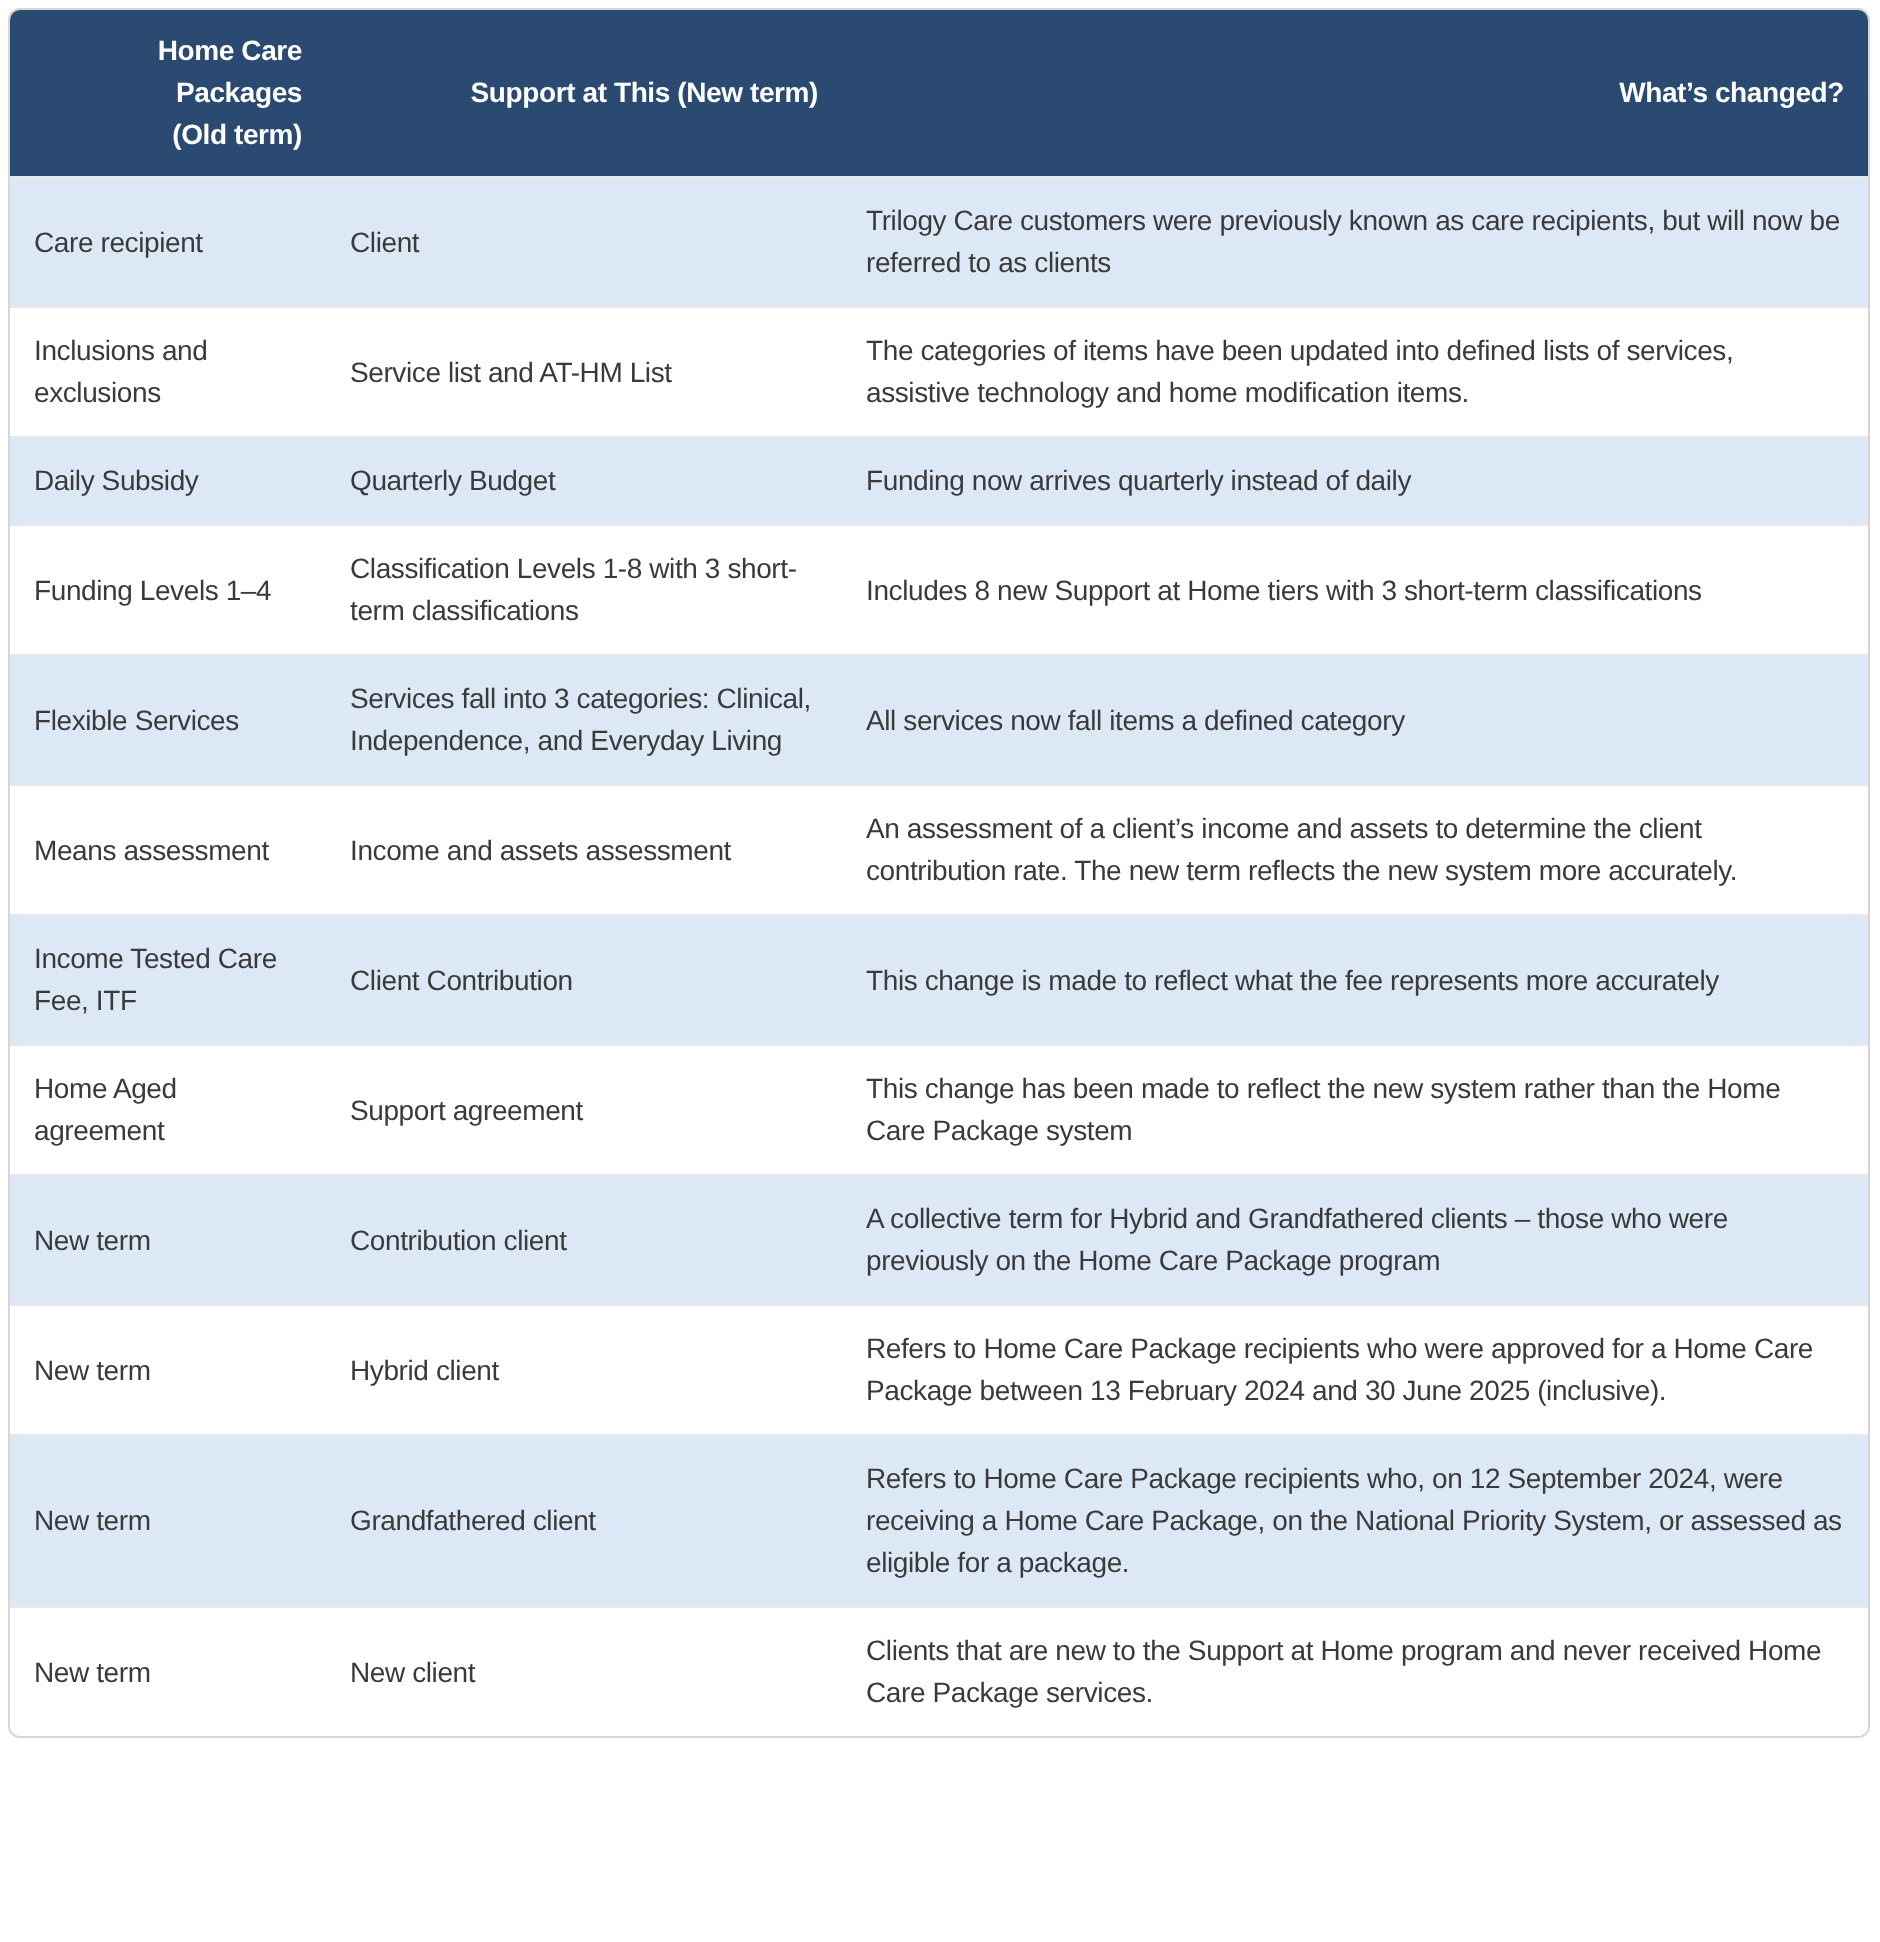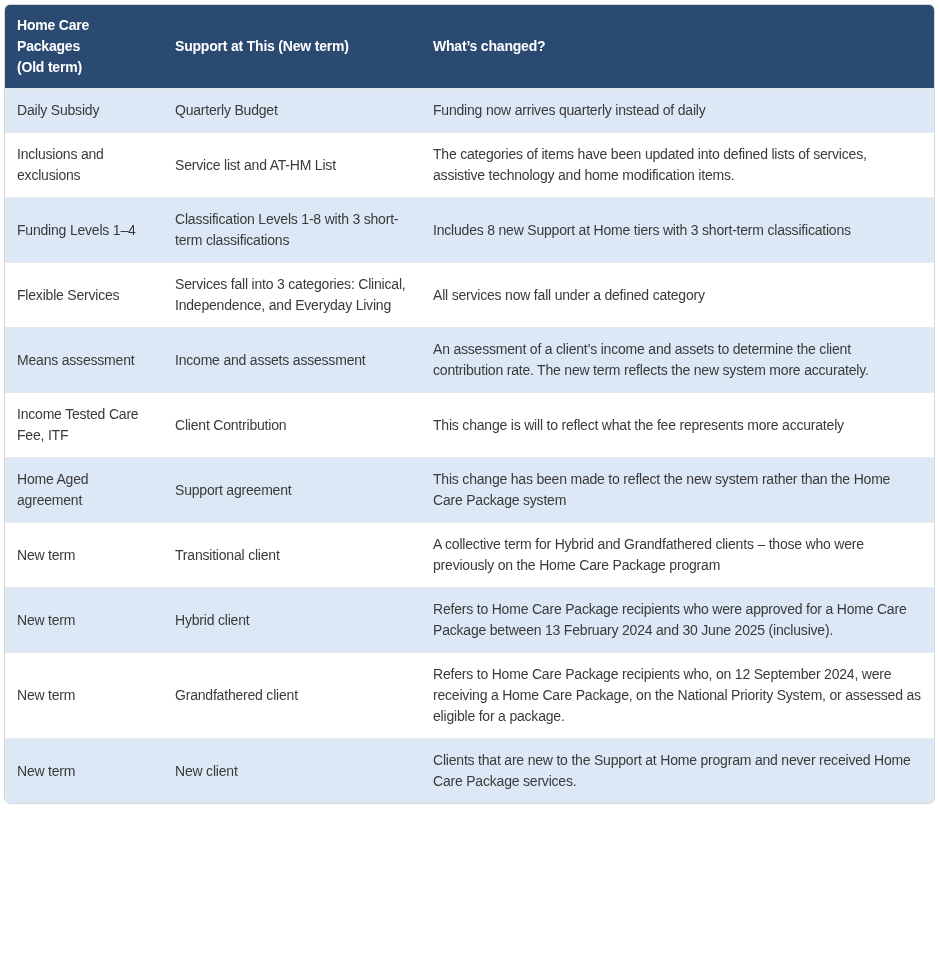--- a/index.html
+++ b/index.html
@@ -34,21 +34,21 @@
     border-collapse: collapse;
     table-layout: fixed;
     font-size: 14px;
     letter-spacing: -0.2px;
     color: var(--body-text);
   }
   thead th {
     background: var(--header-bg);
     color: var(--header-text);
     font-weight: 700;
-    text-align: left;
+    text-align: right;
     padding: 10px 12px;
     line-height: 21px;
     vertical-align: middle;
   }
   th.col-old { white-space: pre-line; }
   tbody tr {
     background: var(--row-bg);
     border-top: 1px solid var(--divider);
   }
   tbody tr:nth-child(odd) { background: var(--row-alt-bg); }
@@ -72,57 +72,62 @@
       <thead>
         <tr>
           <th class="col-old">Home Care Packages
 (Old term)</th>
           <th class="col-new">Support at This (New term)</th>
           <th class="col-changed">What’s changed?</th>
         </tr>
       </thead>
       <tbody>
           <tr>
-    <td>Daily Subsidy</td>
-    <td>Quarterly Budget</td>
-    <td>Funding now arrives quarterly instead of daily</td>
+    <td>Care recipient</td>
+    <td>Client</td>
+    <td>Trilogy Care customers were previously known as care recipients, but will now be referred to as clients</td>
   </tr>
           <tr>
     <td>Inclusions and exclusions</td>
     <td>Service list and AT-HM List</td>
     <td>The categories of items have been updated into defined lists of services, assistive technology and home modification items.</td>
+  </tr>
+          <tr>
+    <td>Daily Subsidy</td>
+    <td>Quarterly Budget</td>
+    <td>Funding now arrives quarterly instead of daily</td>
   </tr>
           <tr>
     <td>Funding Levels 1–4</td>
     <td>Classification Levels 1-8 with 3 short-term classifications</td>
     <td>Includes 8 new Support at Home tiers with 3 short-term classifications</td>
   </tr>
           <tr>
     <td>Flexible Services</td>
     <td>Services fall into 3 categories: Clinical, Independence, and Everyday Living</td>
-    <td>All services now fall under a defined category</td>
+    <td>All services now fall items a defined category</td>
   </tr>
           <tr>
     <td>Means assessment</td>
     <td>Income and assets assessment</td>
     <td>An assessment of a client’s income and assets to determine the client contribution rate. The new term reflects the new system more accurately.</td>
   </tr>
           <tr>
     <td>Income Tested Care Fee, ITF</td>
     <td>Client Contribution</td>
-    <td>This change is will to reflect what the fee represents more accurately</td>
+    <td>This change is made to reflect what the fee represents more accurately</td>
   </tr>
           <tr>
     <td>Home Aged agreement</td>
     <td>Support agreement</td>
     <td>This change has been made to reflect the new system rather than the Home Care Package system</td>
   </tr>
           <tr>
     <td>New term</td>
-    <td>Transitional client</td>
+    <td>Contribution client</td>
     <td>A collective term for Hybrid and Grandfathered clients – those who were previously on the Home Care Package program</td>
   </tr>
           <tr>
     <td>New term</td>
     <td>Hybrid client</td>
     <td>Refers to Home Care Package recipients who were approved for a Home Care Package between 13 February 2024 and 30 June 2025 (inclusive).</td>
   </tr>
           <tr>
     <td>New term</td>
     <td>Grandfathered client</td>

